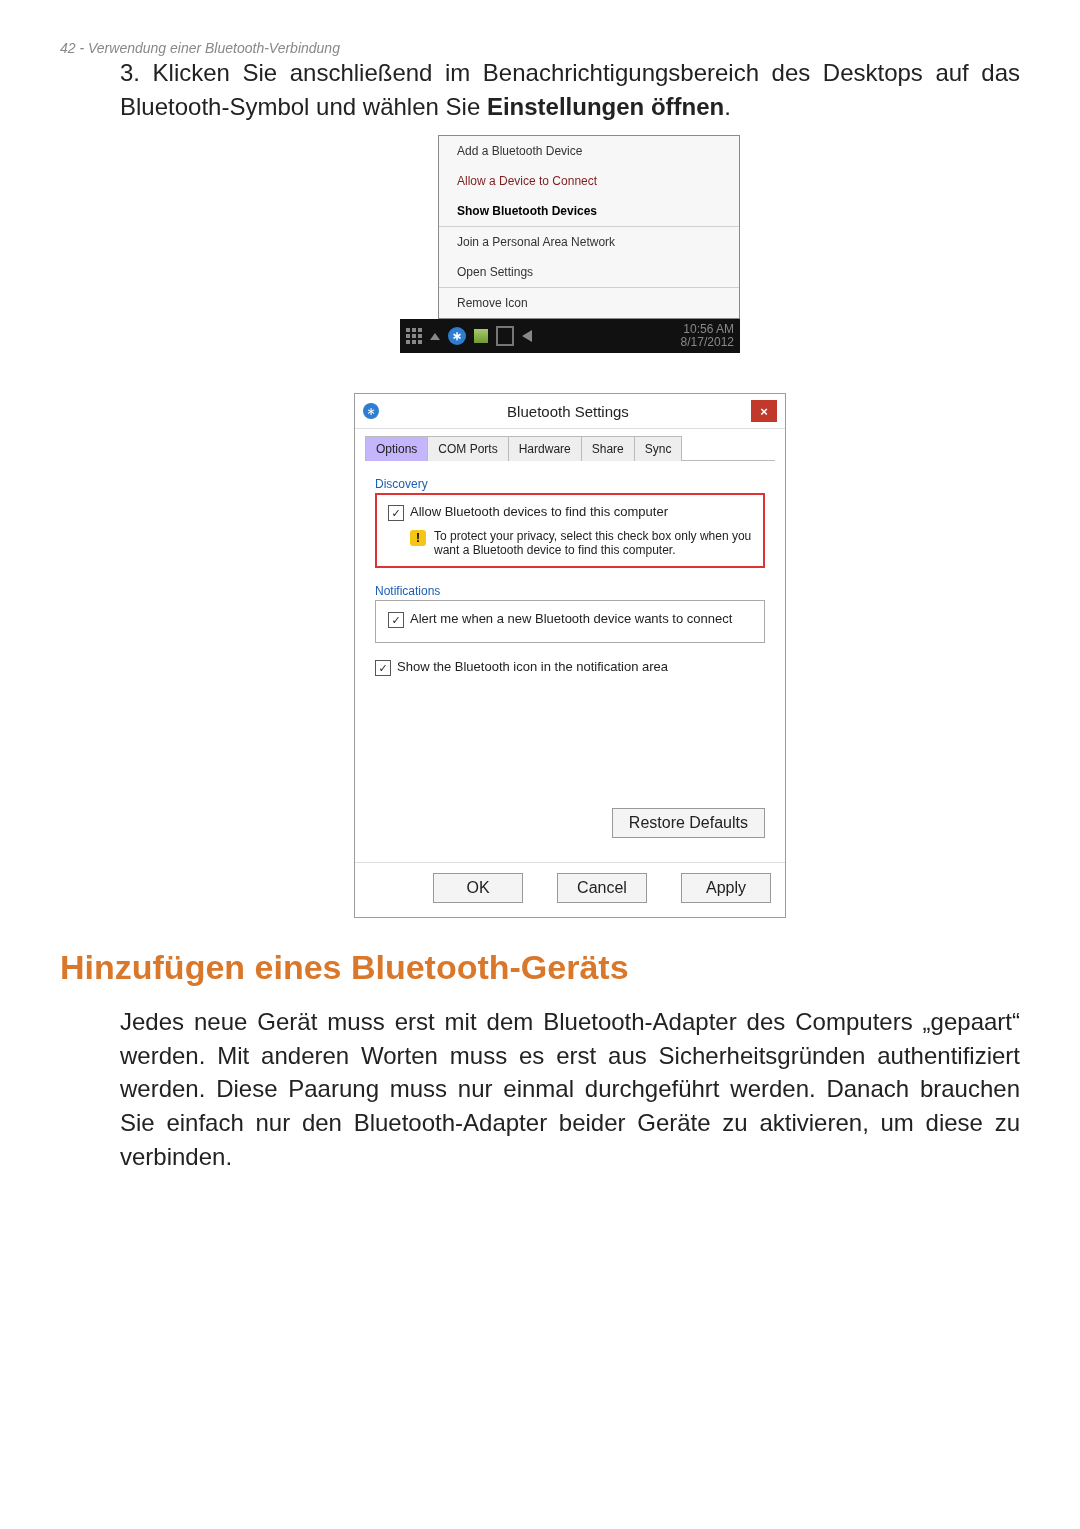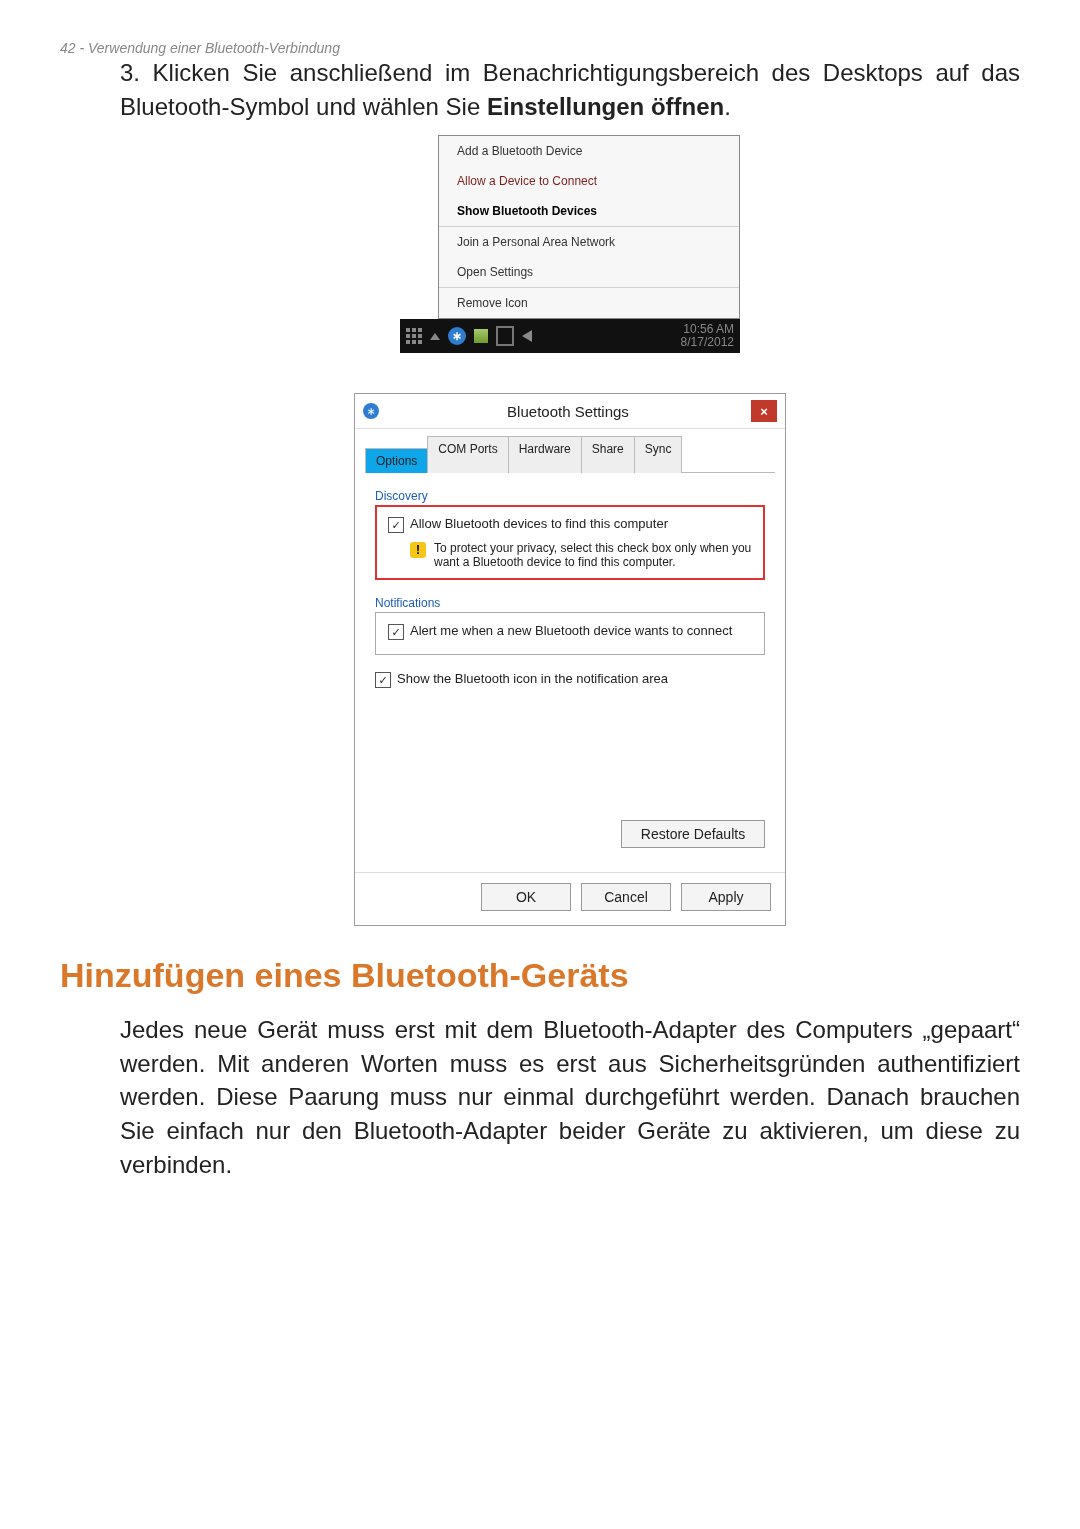--- a/index.html
+++ b/index.html
@@ -124,21 +124,21 @@
   }
   .bt-icon-sm {
     width:16px;height:16px;border-radius:50%;background:#2f7dd1;color:#fff;display:flex;align-items:center;justify-content:center;font-size:11px;margin-right:6px;
   }
   .tabs {
     display:flex;border-bottom:1px solid #bbb;margin:6px 10px 0 10px;font-size:12px;
   }
   .tab {
     padding:5px 10px;border:1px solid #bbb;border-bottom:none;margin-right:-1px;background:#eee;position:relative;top:1px;
   }
-  .tab.active { background:#0ea5e9;margin-top:12px; }
+  .tab.active { background:#c4b5fd; }
   .dlg-body { padding:16px 20px 10px 20px; }
   .grp-label { color:#1a5fb4; font-size:12px; margin-bottom:2px; }
   .grp-box {
     border:1px solid #aaa; padding:10px 12px 14px 12px; margin-bottom:16px;
   }
   .grp-box.hl {
     border:2px solid #d33;
     padding:9px 11px 9px 11px;
   }
   .chk-line { display:flex;align-items:flex-start;gap:6px;font-size:13px; }
@@ -147,21 +147,21 @@
   }
   .warn {
     width:16px;height:16px;background:#f5c518;display:flex;align-items:center;justify-content:center;font-size:12px;font-weight:bold;color:#000;border-radius:3px;flex:0 0 16px;margin-top:1px;
   }
   .hint { font-size:12px;margin-left:22px;margin-top:8px;display:flex;gap:8px;align-items:flex-start; }
   .dlg-footer {
     display:flex;justify-content:flex-end;gap:10px;padding:10px 14px 14px 14px;
   }
   .dlg-footer.big-gap { padding-top: 120px; }
   .btn {
-    border:1px solid #999;background:#f4f4f4;font-size:14px;padding:5px 16px;min-width:56px;text-align:center;
+    border:1px solid #999;background:#f4f4f4;font-size:16px;padding:5px 16px;min-width:56px;text-align:center;margin-left:24px;
   }
   .btn.wide { min-width:110px; }
 </style>
 </head>
 <body>
 
 <div class="page">
   <div class="page-header">42 - Verwendung einer Bluetooth-Verbindung</div>
 
   <div class="body-indent">

